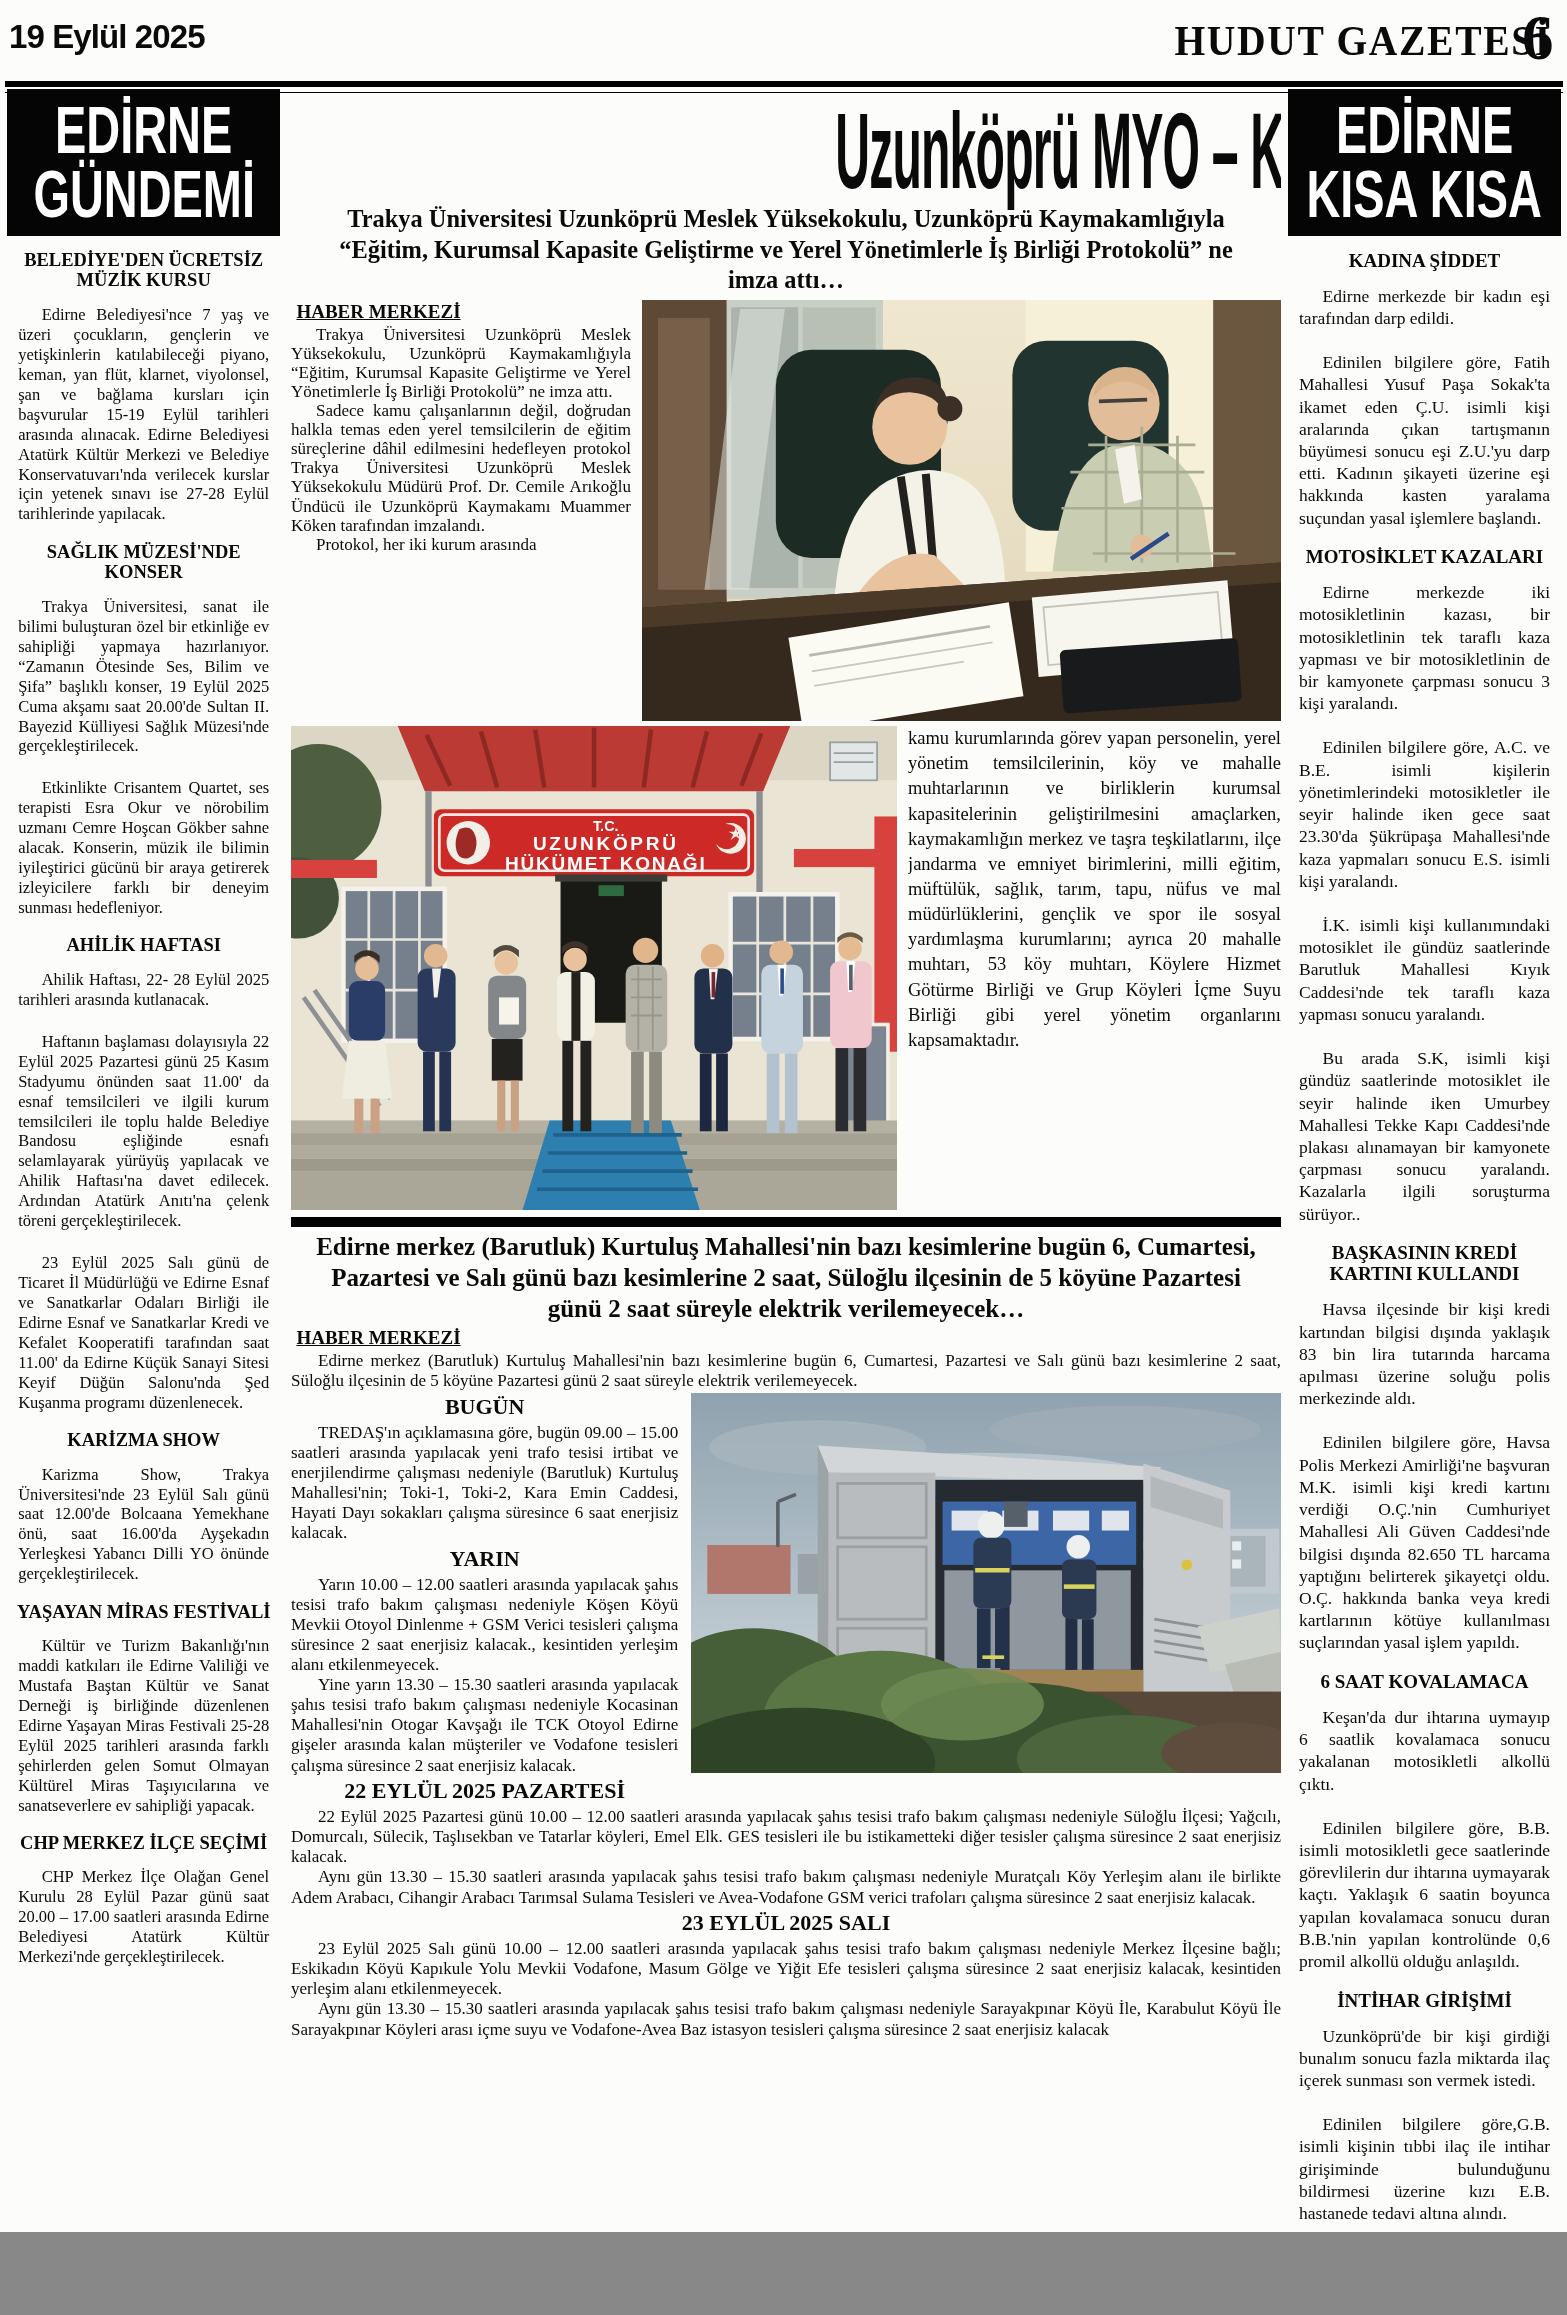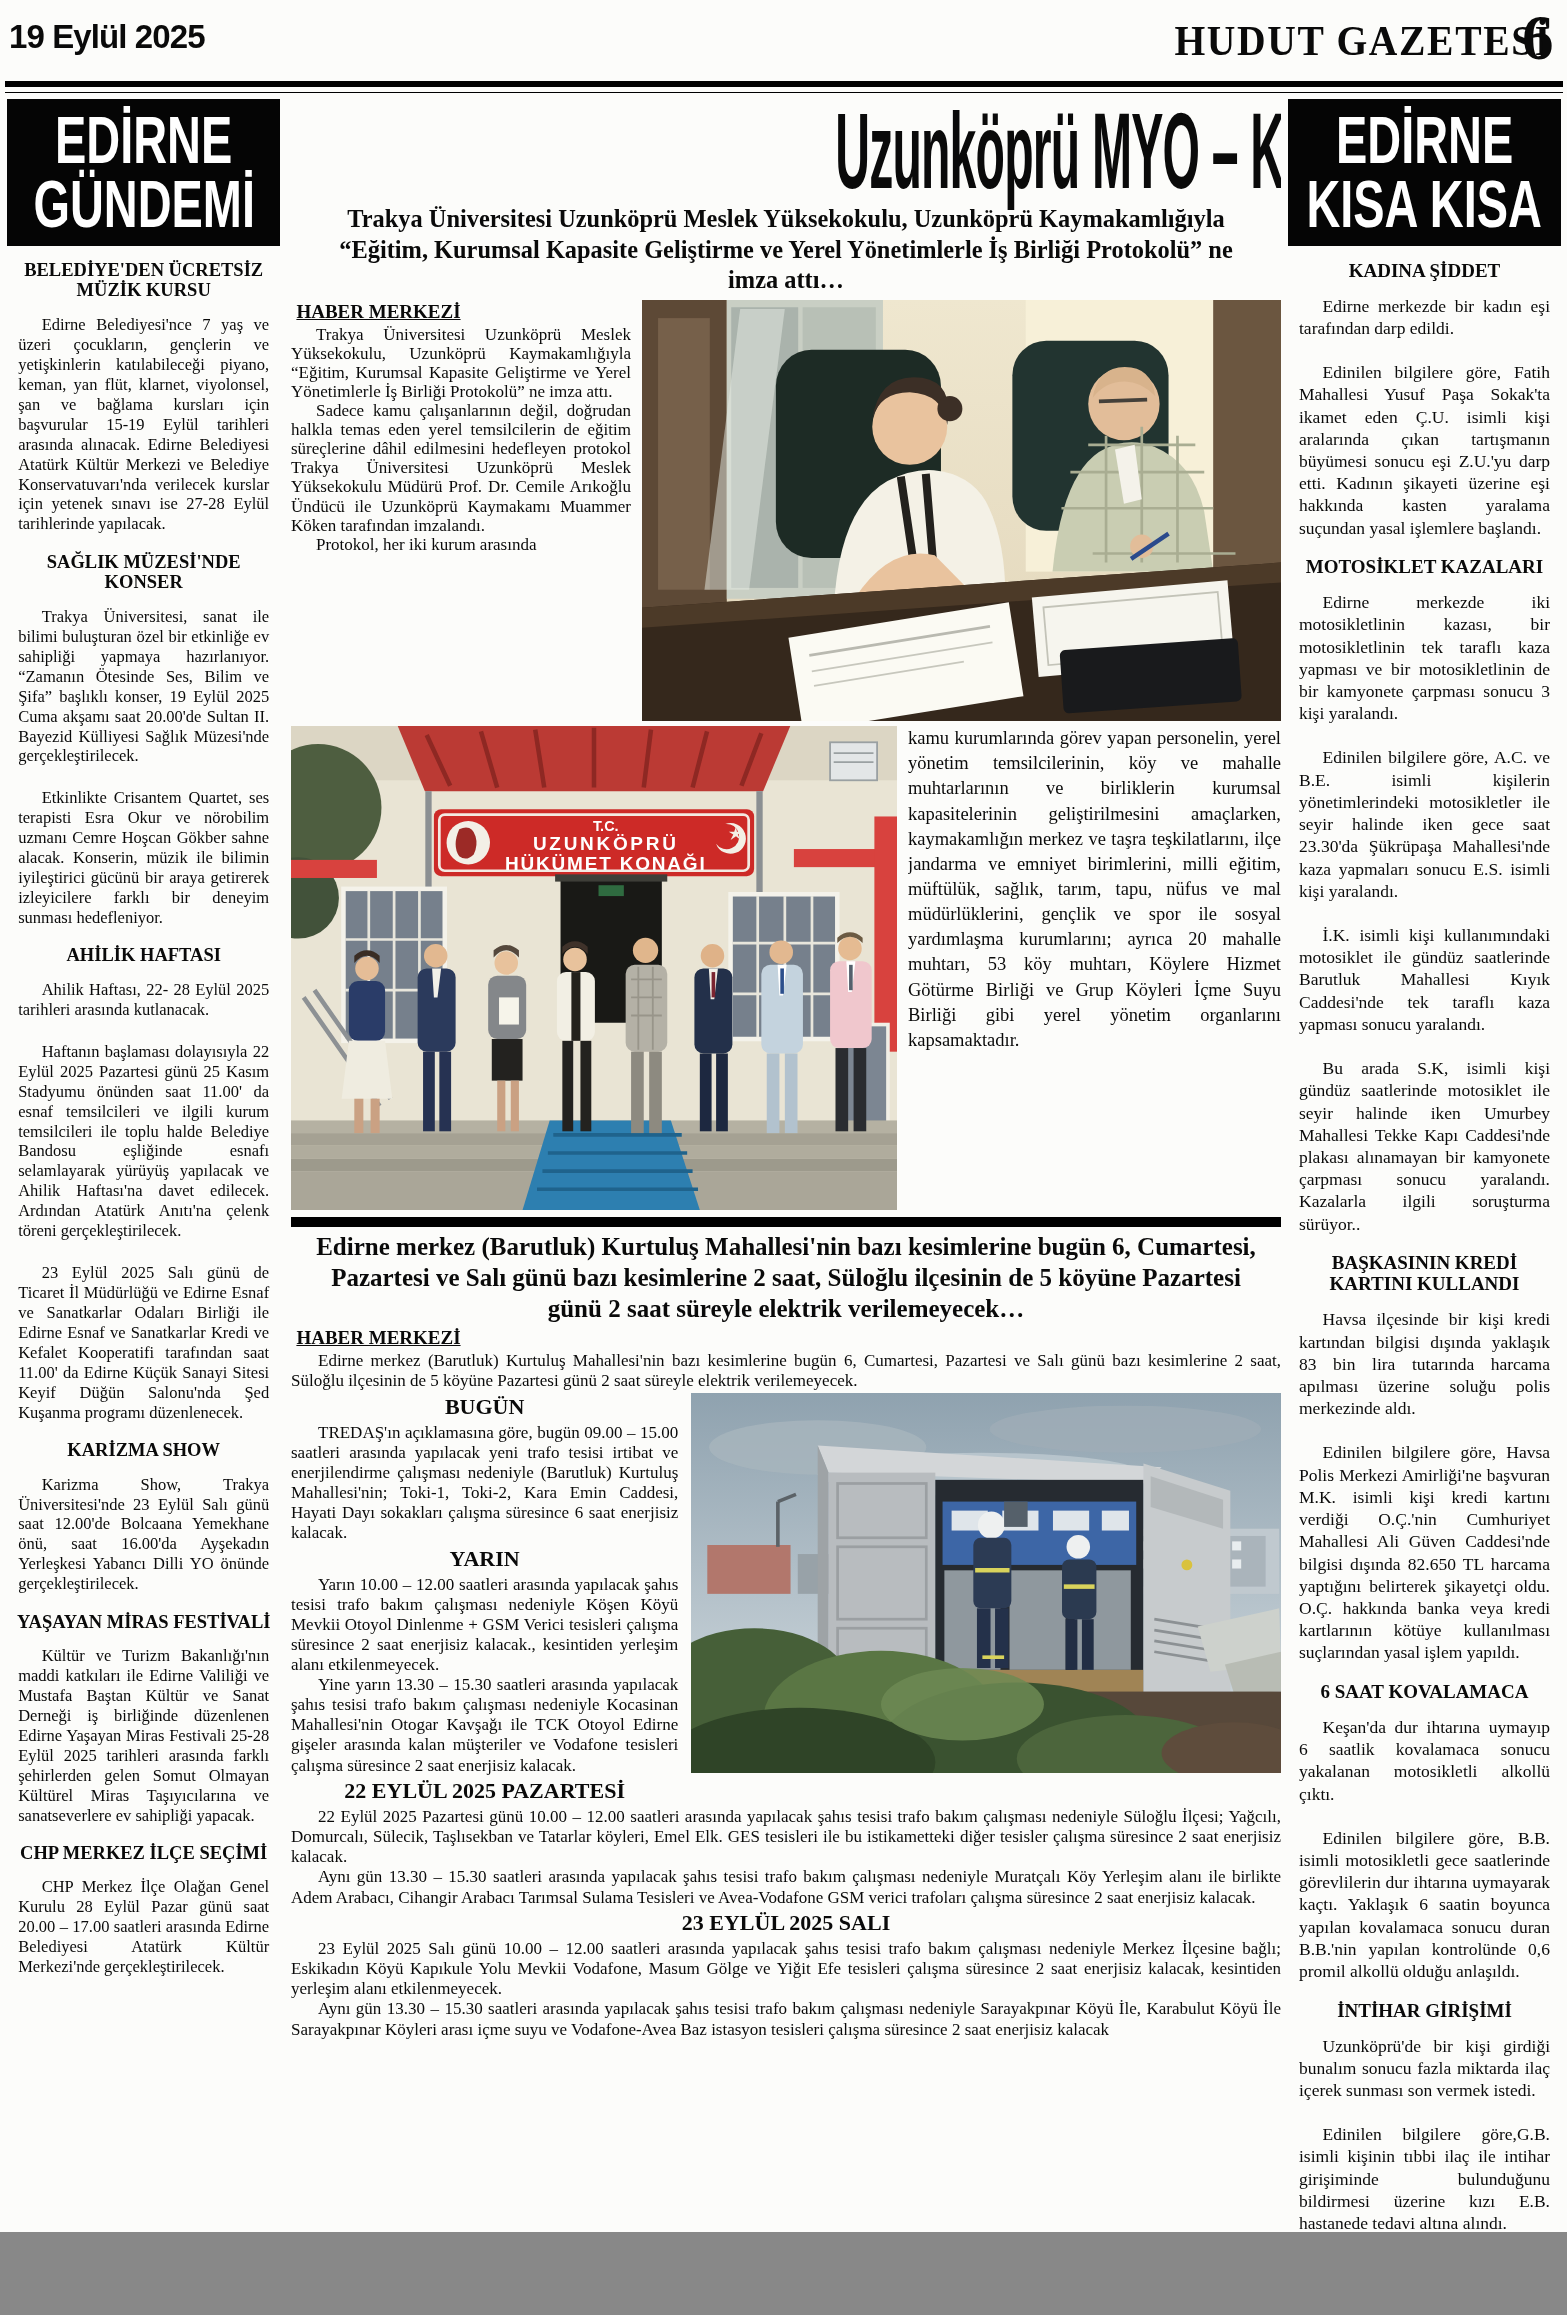--- a/index.html
+++ b/index.html
@@ -6,21 +6,21 @@
   .page{position:relative;width:1568px;height:2232px;background:#fcfcfa;color:#0a0a0a;
         font-family:"Liberation Serif",serif;overflow:hidden;margin:0 auto;}
   
   .hdr-date{position:absolute;left:9px;top:18px;font-family:"Liberation Sans",sans-serif;
             font-weight:700;font-size:33px;letter-spacing:-0.9px;}
   .hdr-mast{position:absolute;left:0;right:0;top:16.3px;text-align:right;}
   .hdr-mast span{display:inline-block;font-weight:700;font-size:43px;letter-spacing:1.8px;transform:scaleX(.92);}
   .hdr-num{position:absolute;right:14.5px;top:1.8px;font-weight:700;font-size:63px;}
   .hdr-rule{position:absolute;left:5.4px;right:5.4px;top:81px;height:4.5px;border-top:6.3px solid #000;border-bottom:1.8px solid #000;}
   
-  .col{position:absolute;top:99px;width:273px;height:2209px;display:flex;flex-direction:column;overflow:hidden;}
+  .col{position:absolute;top:89px;width:273px;height:2209px;display:flex;flex-direction:column;overflow:hidden;}
   .col-left{left:7.2px;}
   .col-right{left:1288px;}
   .colbox{background:#050505;color:#fff;padding:9px 0 11px;margin-bottom:7.2px;}
   .colbox .bl{display:flex;justify-content:center;}
   .colbox .bt{font-family:"Liberation Sans",sans-serif;font-weight:700;font-size:67px;line-height:.95;
               white-space:nowrap;display:inline-block;transform:scaleX(.70);}
   .sec-h{text-align:center;font-weight:700;font-size:18.5px;line-height:1.12;margin:6.3px 3.6px 2.7px;}
   .col p{font-size:16.5px;line-height:1.21;text-align:justify;text-indent:23.5px;margin:11px;}
   .col-right p{font-size:17.5px;line-height:1.27;}
   .col-right .sec-h{font-size:19px;}

